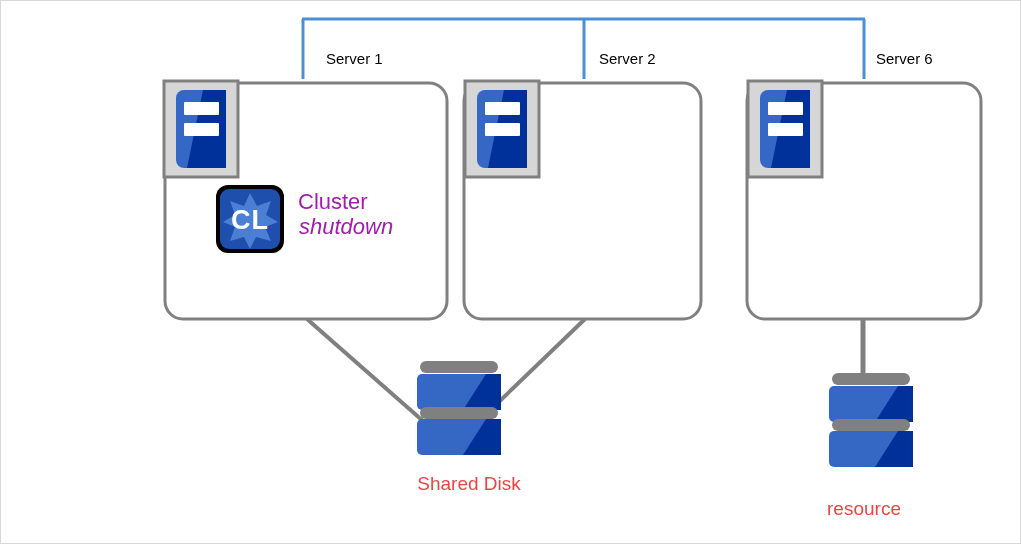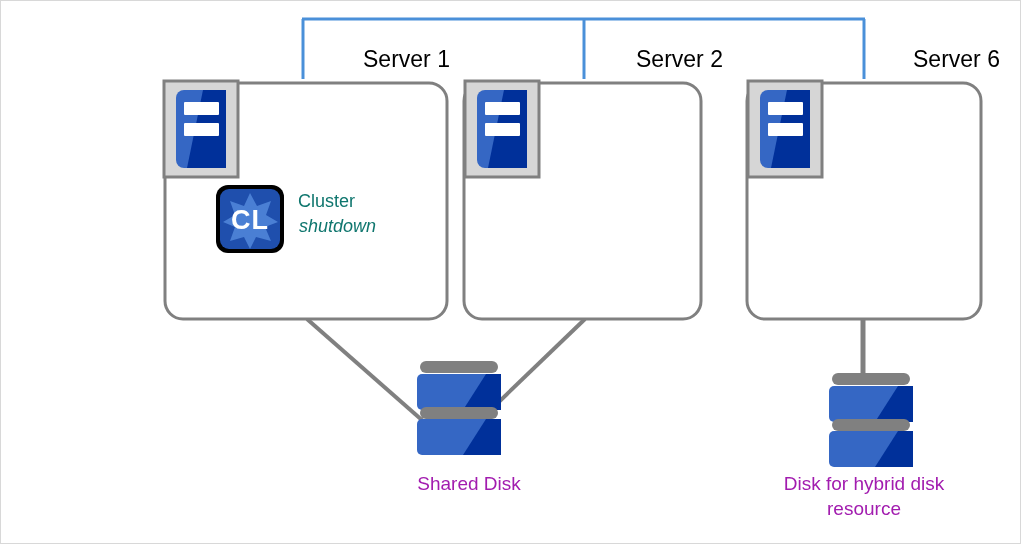--- a/index.html
+++ b/index.html
@@ -29,30 +29,30 @@
   .lbl {
     position: absolute;
     font-size: 19px;
     color: #000000;
     white-space: nowrap;
     line-height: 24px;
   }
   .lbl-center {
     position: absolute;
     font-size: 19px;
-    color: #a21caf;
+    color: #ef4444;
     text-align: center;
     line-height: 25px;
   }
-  .srv-label { font-size: 23px; margin-left: 37px; }
+  .srv-label { font-size: 15px; }
   .cluster-label {
     position: absolute;
-    font-size: 18px;
+    font-size: 22px;
     line-height: 25px;
-    color: #0f766e;
+    color: #a21caf;
   }
 </style>
 </head>
 <body>
 
 <div id="canvas">
 
   <svg class="svg-layer" viewBox="0 0 1021 544">
     <defs>
 
@@ -145,17 +145,16 @@
 
   <div class="lbl srv-label" style="left:875px; top:46px;">Server 6</div>
 
   <div class="cluster-label" style="left:297px; top:188px;">Cluster</div>
 
   <div class="cluster-label" style="left:298px; top:213px;font-style:italic;">shutdown</div>
 
   <div class="lbl-center" style="left:308px; top:470px; width:320px;">Shared Disk</div>
 
 
-  <div class="lbl-center" style="left:735px; top:470px; width:256px;">Disk for hybrid disk</div>
 
   <div class="lbl-center" style="left:735px; top:495px; width:256px;">resource</div>
 
 </div>
 
 </body></html>

